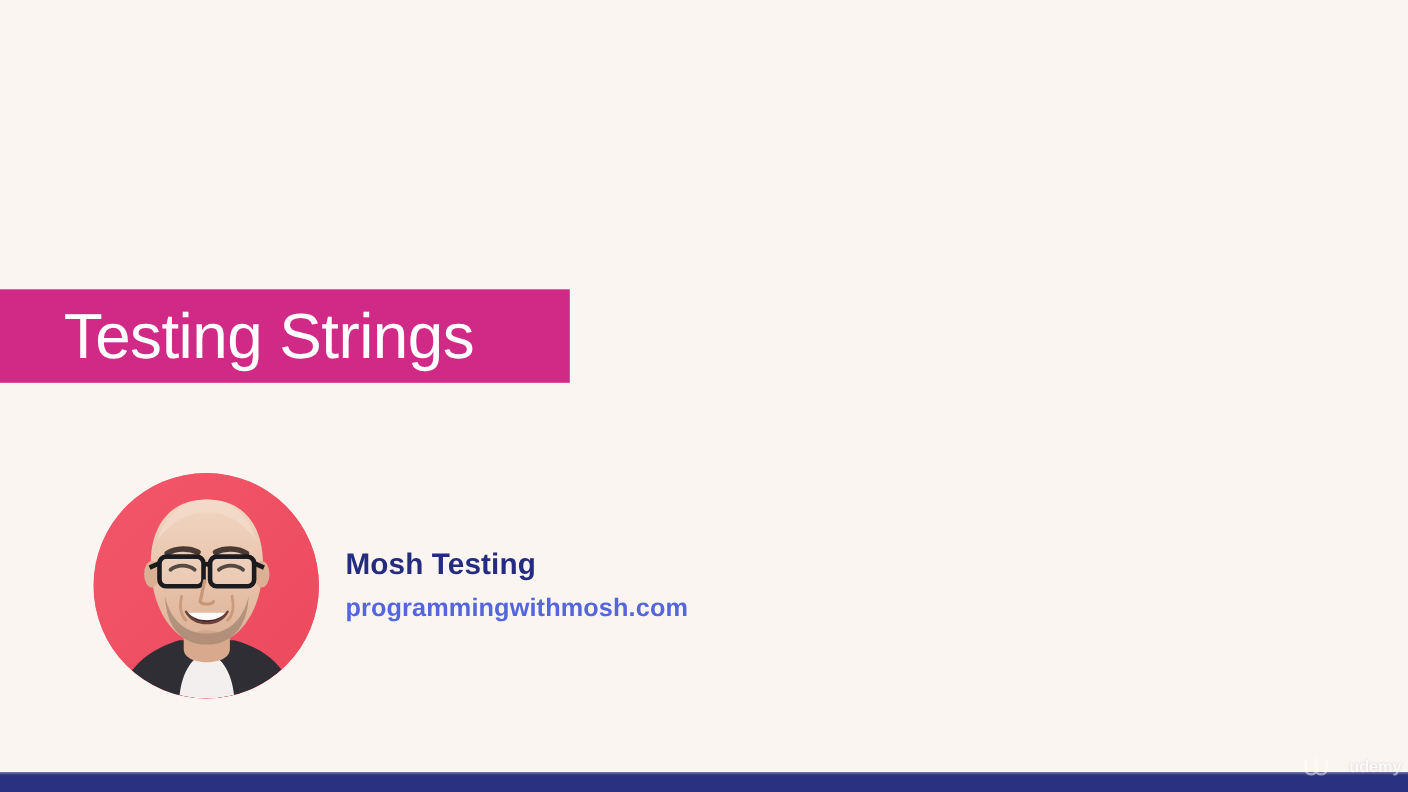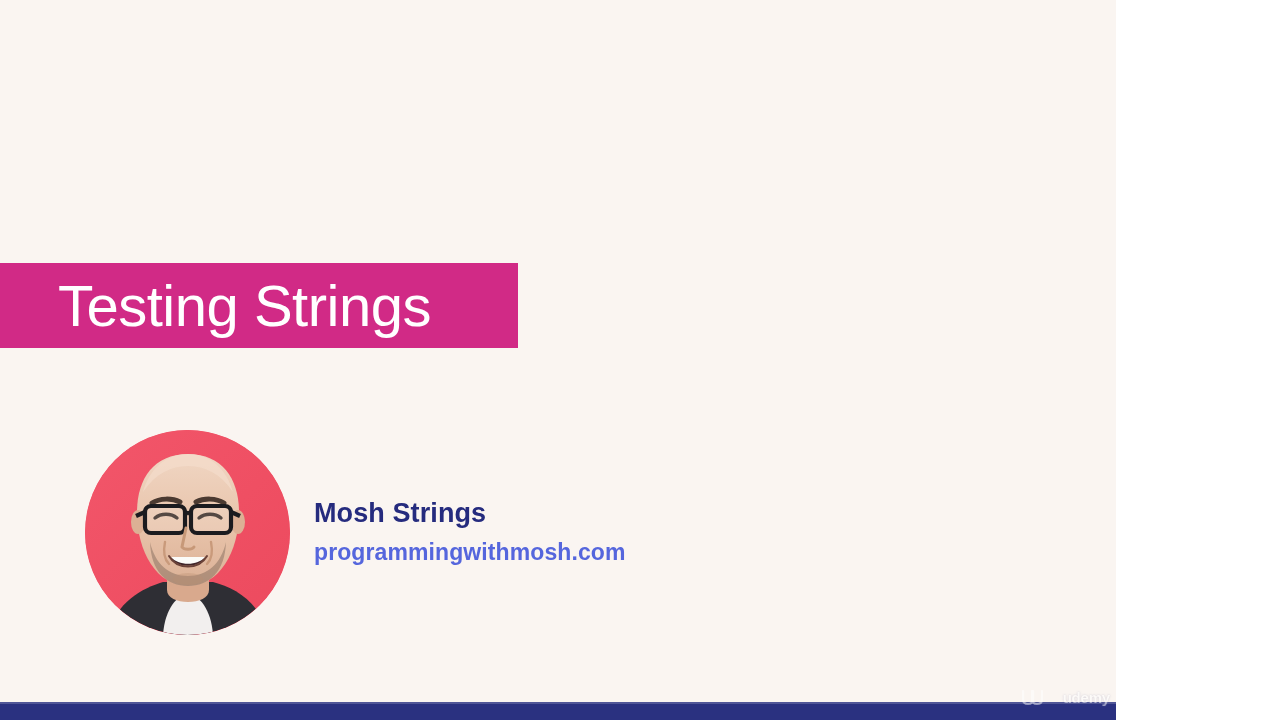--- a/index.html
+++ b/index.html
@@ -8,21 +8,21 @@
   }
   body {
     width: 1280px;
     height: 720px;
     overflow: hidden;
     font-family: "Liberation Sans", sans-serif;
   }
 
   #slide {
     position: relative;
-    width: 1116px;
+    width: 1280px;
     height: 720px;
     background: #faf5f1;
     overflow: hidden;
   }
 
   
   #title-banner {
     position: absolute;
     left: 0;
     top: 263px;
@@ -201,21 +201,21 @@
 
           <path d="M80 112 C78 122 80 130 84 134" stroke="#c99a7b" stroke-width="2.4" fill="none" stroke-linecap="round"></path>
           <path d="M126 112 C128 122 126 130 122 134" stroke="#c99a7b" stroke-width="2.4" fill="none" stroke-linecap="round"></path>
 
           <ellipse cx="103" cy="149" rx="15" ry="6" fill="#b98f72" opacity="0.35"></ellipse>
         </g>
       </svg>
     </div>
 
     <div id="presenter-info">
-      <div id="presenter-name">Mosh Strings</div>
+      <div id="presenter-name">Mosh Testing</div>
       <div id="presenter-site">programmingwithmosh.com</div>
     </div>
 
   </div>
 
   <div id="bottom-bar">
     <div id="bottom-bar-highlight"></div>
   </div>
 
   <div id="watermark">

